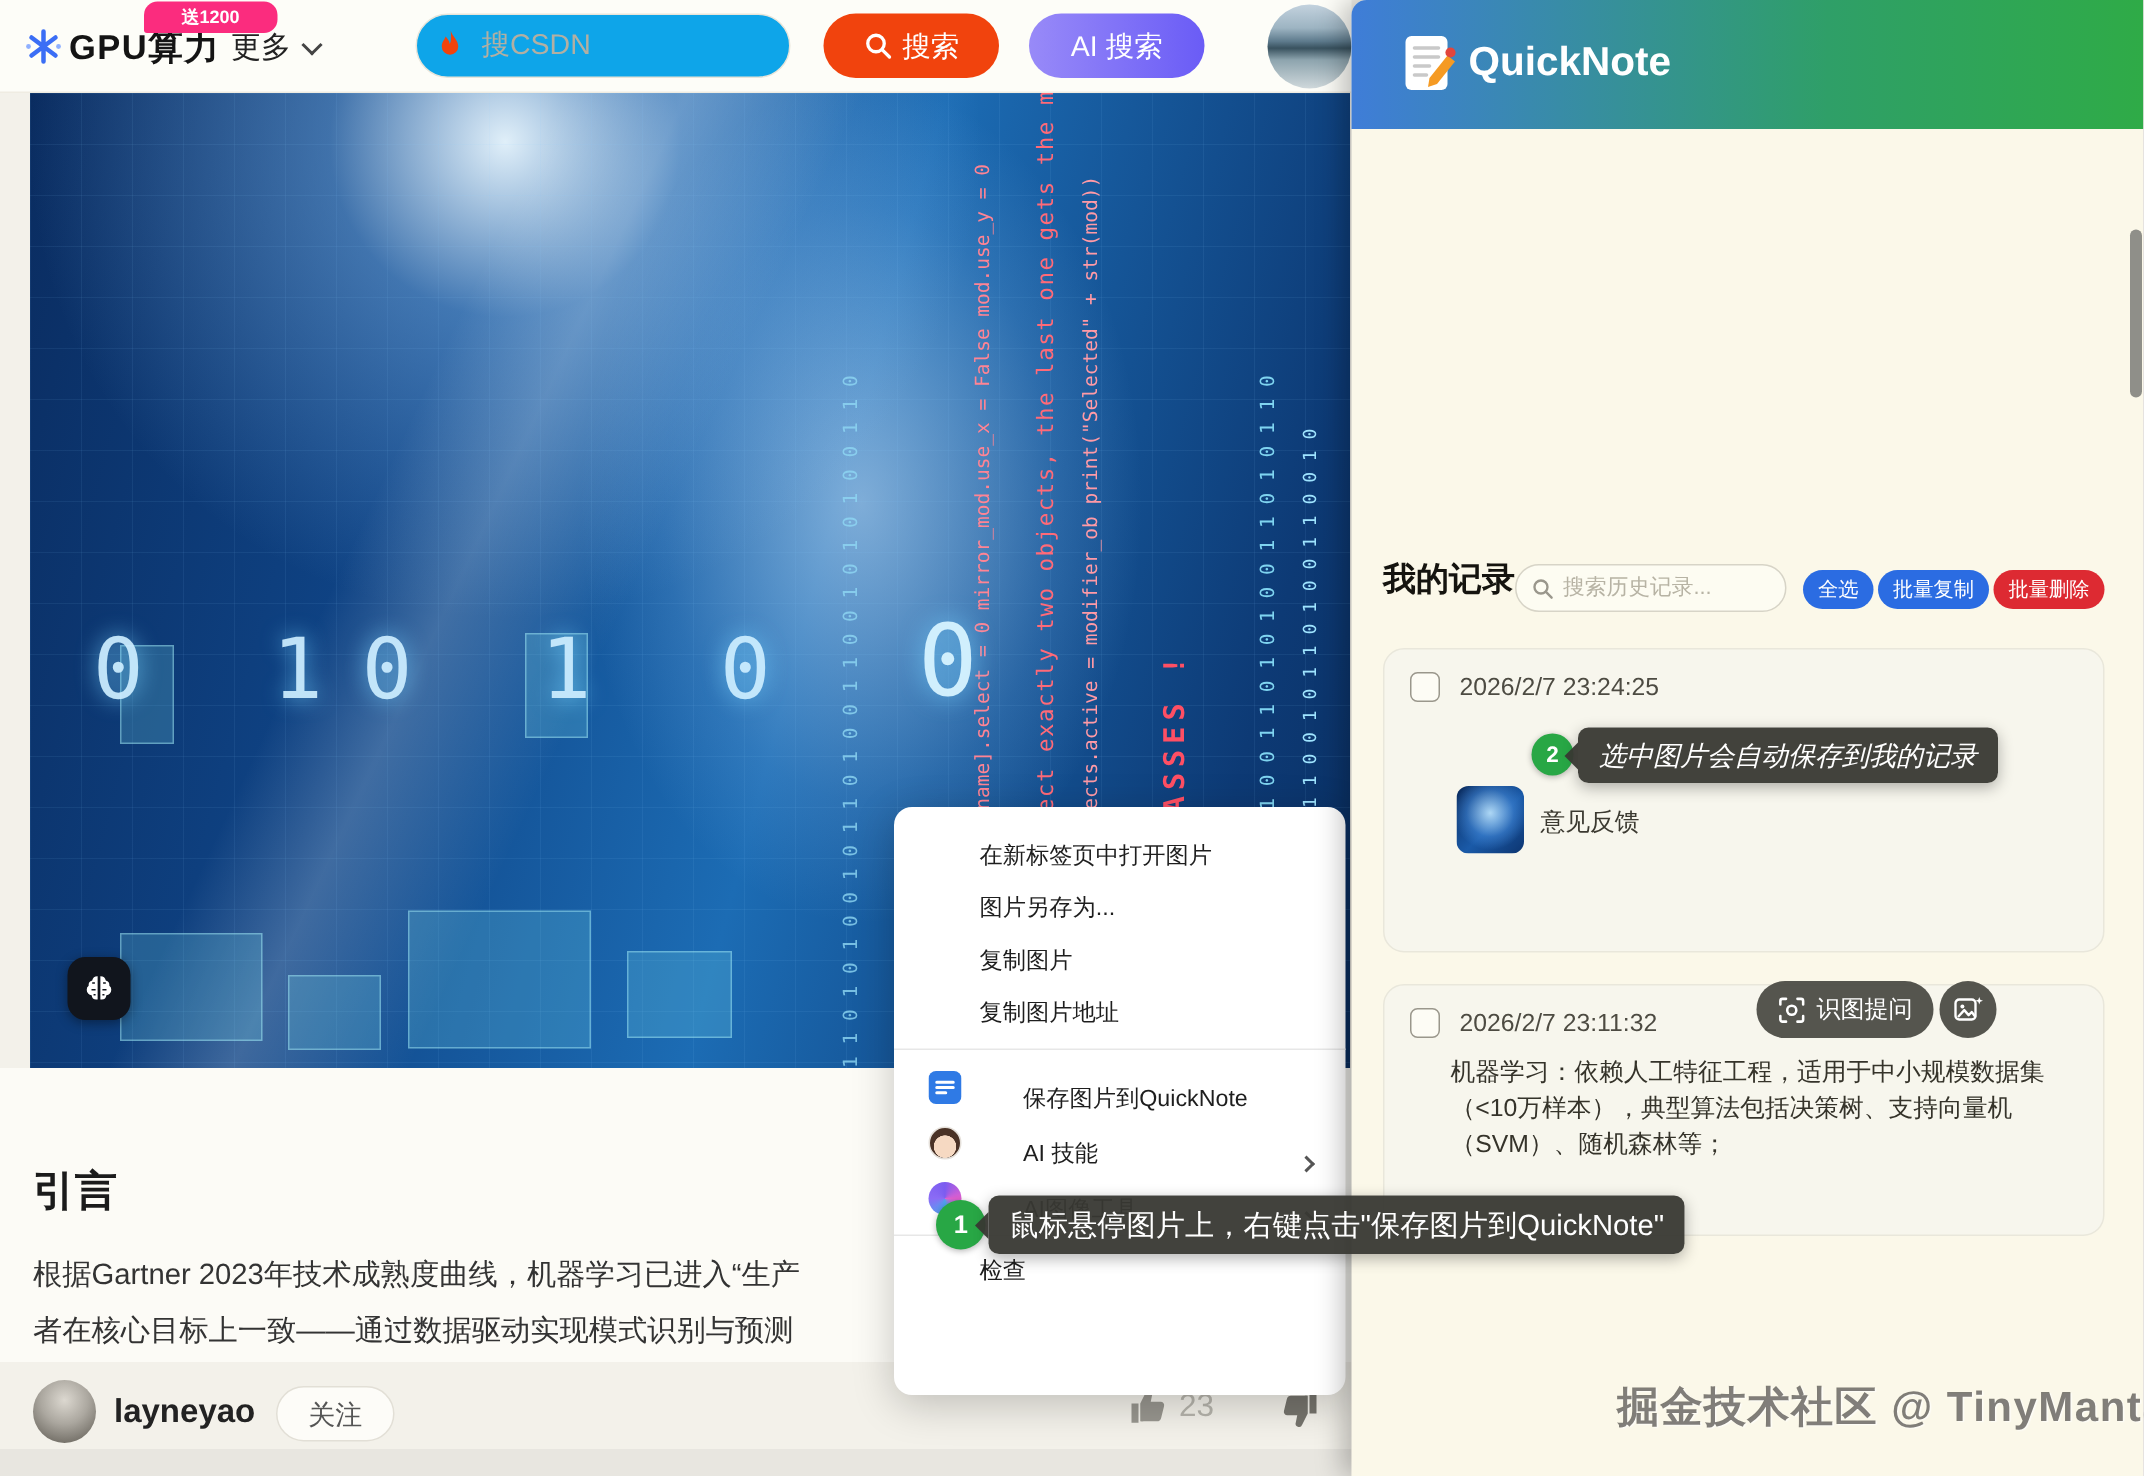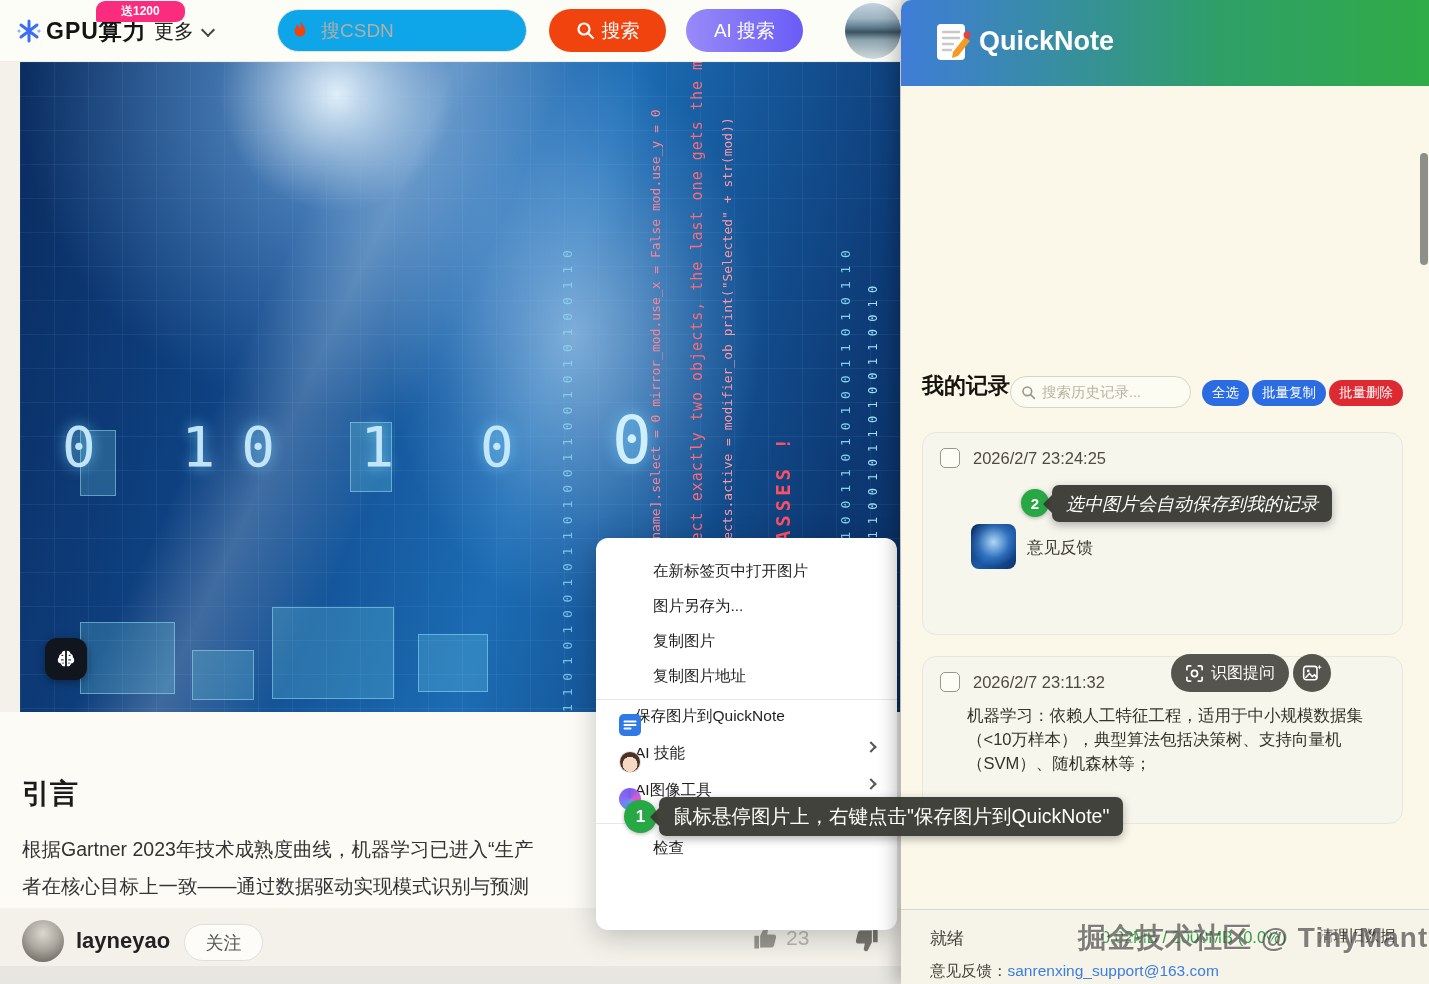--- a/index.html
+++ b/index.html
@@ -59,21 +59,21 @@
   .follow-btn { position:absolute; left:184px; top:212px; width:79px; height:37px; border-radius:19px; border:1.5px solid #e2dfd6; background:#fdfcf8; color:#555; font-size:18px; display:flex; align-items:center; justify-content:center; cursor:pointer; }
   .like-wrap { position:absolute; left:752px; top:212px; display:flex; align-items:center; gap:6px; }
   .like-count { font-size:21px; color:#b7b5ad; }
   .dislike-wrap { position:absolute; left:852px; top:214px; }
   #bottom-strip { position:absolute; left:0; top:966px; width:901px; height:18px; background:#e8e6e0; }
 
   
   #ctx { position:absolute; left:596px; top:538px; width:301px; height:392px; background:#fff; border-radius:12px; box-shadow:0 6px 28px rgba(0,0,0,0.22); z-index:30; padding-top:15px; font-size:15.5px; color:#1e1e1e; }
   .ctx-item { height:35px; line-height:35px; padding-left:57px; cursor:pointer; }
   .ctx-sep { height:1px; background:#e7e7e7; margin:6px 0; }
-  .ctx-row { position:relative; height:37px; display:flex; align-items:flex-start; padding-left:39px; cursor:pointer; }
+  .ctx-row { position:relative; height:37px; display:flex; align-items:flex-end; padding-left:86px; cursor:pointer; }
   .ctx-ico { position:absolute; left:22px; top:50%; transform:translateY(-50%); width:24px; height:24px; display:flex; align-items:center; justify-content:center; }
   .chev-right { position:absolute; right:22px; width:8px; height:8px; border-right:2px solid #555; border-top:2px solid #555; transform:rotate(45deg); }
   .ai-skill-ava { width:22px; height:22px; border-radius:50%; background:radial-gradient(circle at 50% 62%, #f6d9c2 0 46%, #4a3226 48% 100%); border:1px solid #e5e0da; }
   .ai-tools-ico { width:22px; height:22px; border-radius:50%; background:conic-gradient(#7b5cf0, #e05fd0, #4aa8f0, #8b6cf5, #7b5cf0); }
 
   
   .step-badge { position:absolute; border-radius:50%; background:#28a745; color:#fff; font-weight:700; display:flex; align-items:center; justify-content:center; z-index:60; box-shadow:0 1px 4px rgba(0,0,0,0.3); }
   .tip { position:absolute; background:rgba(56,56,51,0.95); color:#fff; border-radius:7px; display:flex; align-items:center; padding:0 14px; z-index:60; box-shadow:0 3px 10px rgba(0,0,0,0.3); white-space:nowrap; }
   .tip::before { content:""; position:absolute; left:-9px; top:50%; transform:translateY(-50%); border:9px solid transparent; border-right-color:rgba(56,56,51,0.95); border-left:0; }
   #tip2 { left:1052px; top:485px; height:37px; font-size:18px;font-style:italic; }
@@ -310,26 +310,20 @@
     <span>
       <svg width="20" height="20" viewBox="0 0 24 24">
           <rect x="2" y="4" width="16" height="16" rx="3" stroke="#fff" stroke-width="1.9" fill="none"></rect>
           <circle cx="7.5" cy="9.5" r="1.6" fill="#fff"></circle>
           <path d="M4 18l5-5.5 3.5 4 2.5-2.5 3 4" stroke="#fff" stroke-width="1.9" fill="none" stroke-linejoin="round"></path>
           <path d="M21 2l.8 2.2L24 5l-2.2.8L21 8l-.8-2.2L18 5l2.2-.8z" fill="#fff"></path>
         </svg>
     </span>
   </div>
 
-  <div class="statusbar">
-    <span class="st-ready">就绪</span>
-    <span class="st-storage">0.02MB / 2000MB (0.0%)</span>
-    <span class="st-clean">清理旧数据</span>
-    <span class="st-fb"><span>意见反馈：</span><span class="st-mail">sanrenxing_support@163.com</span></span>
-  </div>
 
   <div class="step-badge" id="badge2">2</div>
   <div class="tip" id="tip2">
       <span>选中图片会自动保存到我的记录</span>
     </div>
   <div class="step-badge" id="badge1">1</div>
   <div class="tip" id="tip1">
       <span>鼠标悬停图片上，右键点击"保存图片到QuickNote"</span>
     </div>
 

